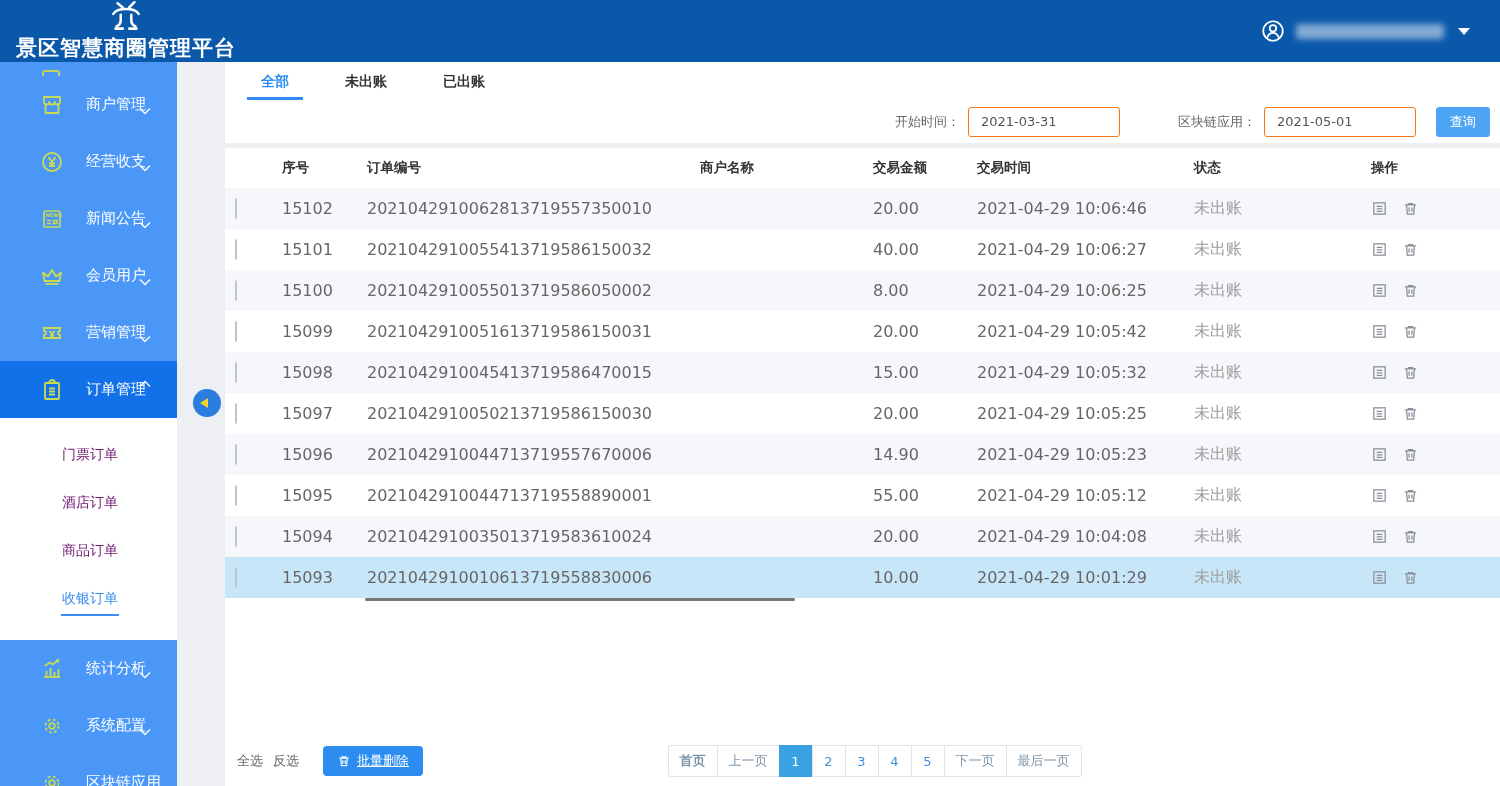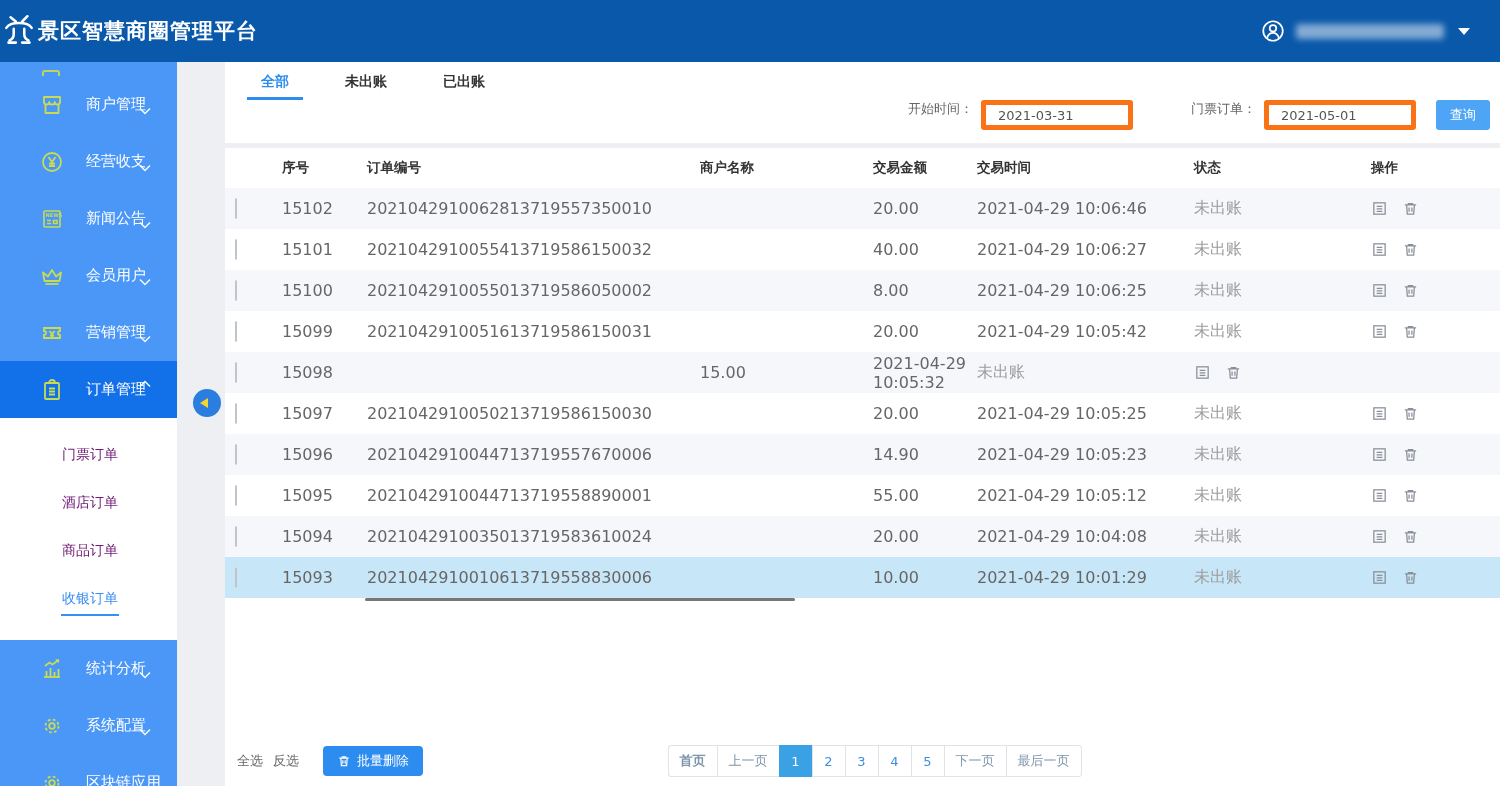--- a/index.html
+++ b/index.html
@@ -12,21 +12,21 @@
     --pg-active:#39A1E4;
     --row-hl:#C7E7F8;
     --row-alt:#F6F7FB;
     --status-col:#9C9C9C;
   }
   *{box-sizing:border-box;margin:0;padding:0;font-family:"DejaVu Sans","Liberation Sans",sans-serif;}
   body{width:1500px;height:786px;overflow:hidden;background:#EDEFF2;position:relative;}
 
   
   .app-header{position:absolute;left:0;top:0;width:1500px;height:62px;background:var(--header-bg);display:flex;align-items:center;z-index:30;}
-  .logo-wrap{display:flex;align-items:center;gap:0;padding-left:0;}
+  .logo-wrap{display:flex;align-items:center;gap:0;padding-left:16px;flex-direction:column;}
   .logo-wrap svg{width:38px;height:34px;}
   .app-title{color:#fff;font-size:21px;font-weight:bold;letter-spacing:1px;}
   .header-right{margin-left:auto;display:flex;align-items:center;gap:10px;padding-right:30px;cursor:pointer;}
   .header-right svg{width:26px;height:26px;}
   .user-blur{width:148px;height:15px;border-radius:3px;background:rgba(255,255,255,.5);filter:blur(3px);}
   .caret-down{width:0;height:0;border-left:6px solid transparent;border-right:6px solid transparent;border-top:7px solid #fff;margin-left:4px;}
 
   
   .sidebar{position:absolute;left:0;top:62px;width:177px;height:724px;background:var(--sidebar-bg);z-index:20;}
   .side-item{height:57px;display:flex;align-items:center;color:#fff;font-size:15px;cursor:pointer;position:relative;}
@@ -44,44 +44,44 @@
   .collapse-handle{position:absolute;left:193px;top:389px;width:28px;height:28px;border-radius:50%;background:#2B7DE0;z-index:25;display:flex;align-items:center;justify-content:center;cursor:pointer;}
   .collapse-handle .tri{width:0;height:0;border-top:5px solid transparent;border-bottom:5px solid transparent;border-right:8px solid #F5D532;margin-right:6px;}
 
   
   .main{position:absolute;left:207px;top:62px;width:1293px;height:650px;background:#EDEFF2;padding-left:18px;}
   .card-top{background:#fff;width:1275px;height:81px;}
   .tabs-row{height:38px;display:flex;align-items:flex-end;padding-left:22px;gap:0;}
   .tab{font-size:14px;font-weight:bold;color:#333;padding:0 14px 9px 14px;margin-right:28px;cursor:pointer;position:relative;}
   .tab.active{color:var(--accent);}
   .tab.active::after{content:"";position:absolute;left:0;right:0;bottom:0;height:3px;background:var(--accent);}
-  .filter-row{height:43px;display:flex;justify-content:flex-end;padding-right:10px;gap:8px;}
+  .filter-row{height:43px;display:flex;align-items:center;justify-content:flex-end;padding-right:10px;gap:8px;}
   .filter-label{font-size:13px;color:#666;}
-  .filter-input{width:152px;height:30px;border:5px solid #f97316;border-radius:3px;font-size:13px;color:#555;padding:0 12px;outline:none;background:#fff;}
+  .filter-input{width:152px;height:30px;border:1px solid #f97316;border-radius:3px;font-size:13px;color:#555;padding:0 12px;outline:none;background:#fff;}
   .gap-end{width:42px;}
   .query-btn{width:54px;height:30px;background:var(--query-btn);color:#fff;border:none;border-radius:3px;font-size:13px;cursor:pointer;margin-left:12px;}
 
   .card-table{background:#fff;width:1275px;height:638px;margin-top:5px;position:relative;}
   .grid-row{display:grid;grid-template-columns:47px 85px 333px 173px 104px 217px 177px 1fr;align-items:center;padding-left:10px;}
   .thead{height:40px;font-size:13.5px;font-weight:bold;color:#333;}
   .trow{height:41px;font-size:16px;color:#666;}
   .trow.alt{background:var(--row-alt);}
   .trow.hl{background:var(--row-hl);}
   .checkbox{width:14px;height:14px;border:1px solid #c0c4cc;border-radius:3px;background:rgba(255,255,255,.9);cursor:pointer;}
   .merchant-blur{height:12px;border-radius:2px;background:#c2c8d2;filter:blur(2px);}
   .status-cell{color:var(--status-col);}
   .action-cell{display:flex;gap:14px;align-items:center;}
   .action-cell svg{width:17px;height:17px;cursor:pointer;display:block;}
   .hscrollbar{position:absolute;left:140px;top:450px;width:430px;height:3px;background:#777;border-radius:2px;}
 
   
   .table-footer{position:absolute;left:0;bottom:8px;width:100%;height:34px;display:flex;align-items:center;padding-left:24px;}
   .foot-left{position:absolute;left:12px;display:flex;align-items:center;gap:10px;}
   .sel-link{font-size:13px;color:#666;cursor:pointer;}
-  .batch-del-btn{margin-left:14px;height:30px;padding:0 14px;background:var(--accent);color:#fff;border:none;border-radius:4px;font-size:13px;display:flex;align-items:center;gap:6px;cursor:pointer;}
+  .batch-del-btn{margin-left:14px;height:30px;padding:0 14px;background:var(--accent);color:#fff;border:none;border-radius:4px;font-size:13px;display:flex;align-items:center;gap:6px;cursor:pointer;text-decoration:underline;}
   .batch-del-btn svg{width:14px;height:14px;}
   .pagination{margin:0 auto;display:flex;}
   .page-btn{min-width:33px;height:32px;padding:0 11px;background:#fff;border:1px solid #e0e3e8;border-right:none;font-size:13px;color:#7D95AB;cursor:pointer;}
   .page-btn:last-child{border-right:1px solid #e0e3e8;border-radius:0 3px 3px 0;}
   .page-btn:first-child{border-radius:3px 0 0 3px;font-weight:bold;}
   .page-btn.num{color:#3E8EDE;}
   .page-btn.active{background:var(--pg-active);color:#fff;border-color:var(--pg-active);}
 </style>
 </head>
 <body>
@@ -279,21 +279,21 @@
   <div class="card-top">
     <div class="tabs-row">
       <div class="tab active">全部</div>
       <div class="tab">未出账</div>
       <div class="tab">已出账</div>
     </div>
     <div class="filter-row">
       <span class="filter-label">开始时间：</span>
       <input class="filter-input" value="2021-03-31" style="">
       <span class="gap-end"></span>
-      <span class="filter-label">门票订单：</span>
+      <span class="filter-label">区块链应用：</span>
       <input class="filter-input" value="2021-05-01" style="">
       <button class="query-btn">查询</button>
     </div>
   </div>
 
   <div class="card-table">
     <div class="grid-row thead">
       <span></span>
       <span>序号</span>
       <span>订单编号</span>
@@ -385,20 +385,21 @@
         <path d="M4 7h16M9 7V5h6v2"></path>
               <path d="M6.5 7l1 13h9l1-13"></path>
               <path d="M10 10.5v6M14 10.5v6"></path>
       </svg>
     </span>
   </div>
 
   <div class="grid-row trow alt">
     <span><span class="checkbox"></span></span>
     <span>15098</span>
+    <span>2021042910045413719586470015</span>
     <span><span class="merchant-blur" style="width: 58px;"></span></span>
     <span>15.00</span>
     <span>2021-04-29 10:05:32</span>
     <span class="status-cell">未出账</span>
     <span class="action-cell">
       <svg viewBox="0 0 24 24" fill="none" stroke="#8a8f99" stroke-width="1.8">
         <rect x="4" y="4" width="16" height="16"></rect>
               <path d="M8 9h8M8 12.5h8M8 16h8"></path>
       </svg>
       <svg viewBox="0 0 24 24" fill="none" stroke="#8a8f99" stroke-width="1.8">

